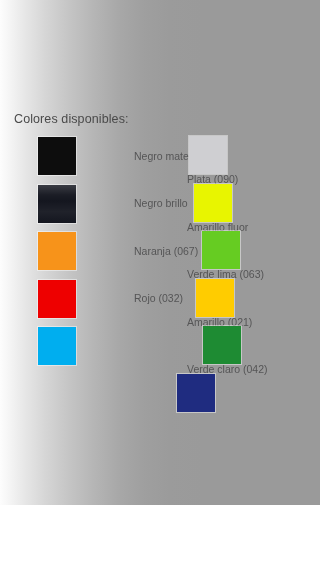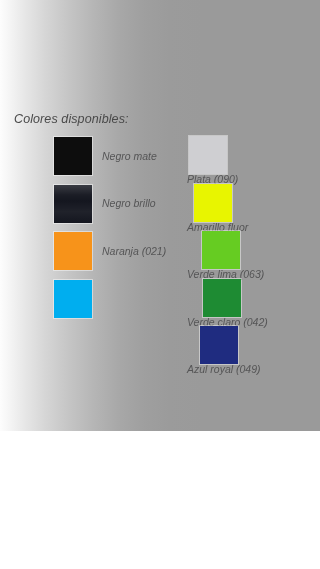--- a/index.html
+++ b/index.html
@@ -8,36 +8,35 @@
   }
   body {
     width: 320px;
     height: 569px;
     overflow: hidden;
     font-family: "Liberation Sans", sans-serif;
   }
   #screen {
     position: relative;
     width: 320px;
-    height: 431px;
+    height: 505px;
     background: linear-gradient(to right,
         #fdfdfd 0%,
         #f2f2f2 4%,
         #e6e6e6 8%,
         #d6d6d6 14%,
         #c6c6c6 21%,
         #b6b6b6 29%,
         #a8a8a8 37%,
         #9f9f9f 45%,
         #9b9b9b 53%,
         #9a9a9a 63%,
         #9a9a9a 80%,
         #9a9a9a 100%);
     overflow: hidden;
-    font-style: italic;
   }
   #page-title {
     position: absolute;
     left: 14px;
     top: 112px;
     font-size: 12.5px;
     color: #4a4a4a;
     letter-spacing: 0.1px;
     white-space: nowrap;
   }
@@ -51,21 +50,21 @@
     position: relative;
     height: 47.5px;
   }
   .color-entry {
     position: absolute;
     top: 0;
     display: flex;
     align-items: center;
     height: 40px;
   }
-  .color-entry.col-left  { left: 54px;  }
+  .color-entry.col-left  { left: 38px; gap: 48px;  }
   .color-entry.col-right { left: 177px; flex-direction: column; }
   .swatch {
     width: 38px;
     height: 38px;
     flex: 0 0 38px;
     box-sizing: border-box;
     box-shadow: 0 0 0 1px rgba(255,255,255,0.45);
   }
   .swatch-label {
     margin-left: 10px;
@@ -120,37 +119,46 @@
         <div class="swatch-label">Amarillo fluor</div>
       </div>
       <div class="color-entry col-left">
         <div class="swatch gloss" style="background-color: rgb(20, 22, 31);"></div>
         <div class="swatch-label">Negro brillo</div>
       </div>
     </div>
     <div class="color-row">
       <div class="color-entry col-left">
         <div class="swatch" style="background-color: rgb(247, 147, 26);"></div>
-        <div class="swatch-label">Naranja (021)</div>
+        <div class="swatch-label">Naranja (067)</div>
       </div>
       <div class="color-entry col-right">
         <div class="swatch" style="background-color: rgb(102, 204, 34);"></div>
         <div class="swatch-label">Verde lima (063)</div>
+      </div>
+    </div>
+    <div class="color-row">
+      <div class="color-entry col-left">
+        <div class="swatch" style="background-color: rgb(238, 0, 0);"></div>
+        <div class="swatch-label">Rojo (032)</div>
+      </div>
+      <div class="color-entry col-right">
+        <div class="swatch" style="background-color: rgb(255, 204, 0);"></div>
+        <div class="swatch-label">Amarillo (021)</div>
       </div>
     </div>
     <div class="color-row">
       <div class="color-entry col-left">
         <div class="swatch" style="background-color: rgb(0, 174, 239);"></div>
       </div>
       <div class="color-entry col-right">
         <div class="swatch" style="background-color: rgb(30, 139, 51);"></div>
         <div class="swatch-label">Verde claro (042)</div>
       </div>
     </div>
     <div class="color-row">
       <div class="color-entry col-right">
         <div class="swatch" style="background-color: rgb(31, 44, 128);"></div>
-        <div class="swatch-label">Azul royal (049)</div>
       </div>
     </div>
   </div>
 
 </div>
 
 </body></html>

